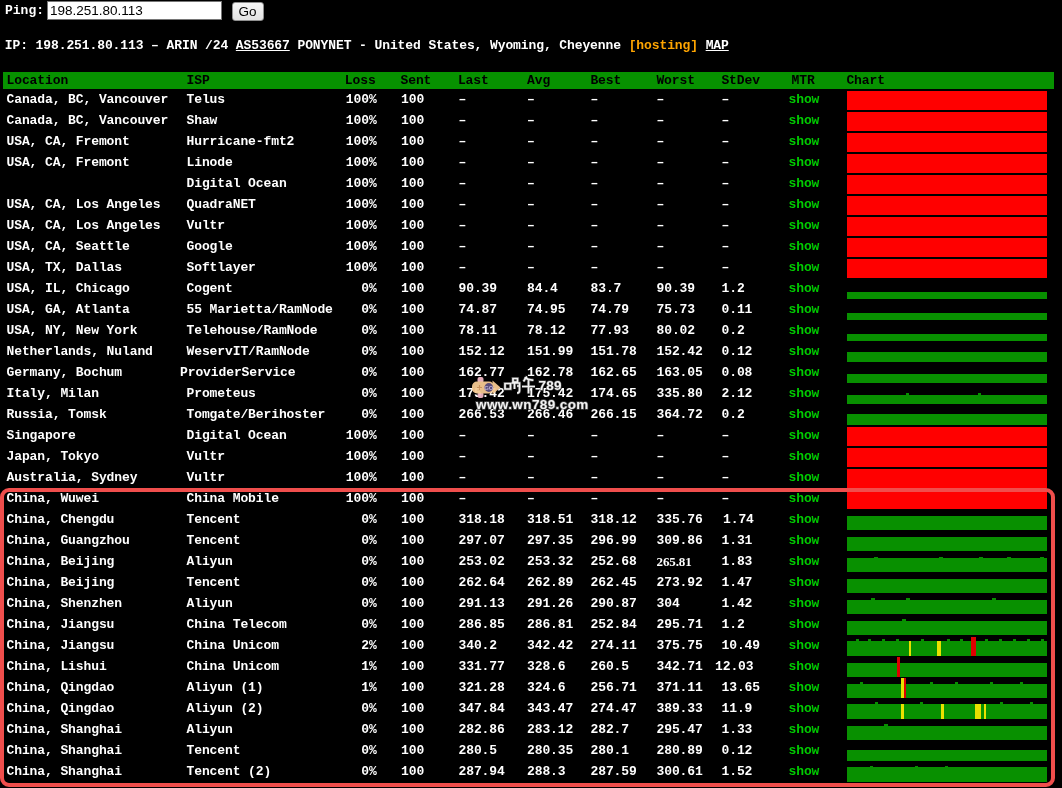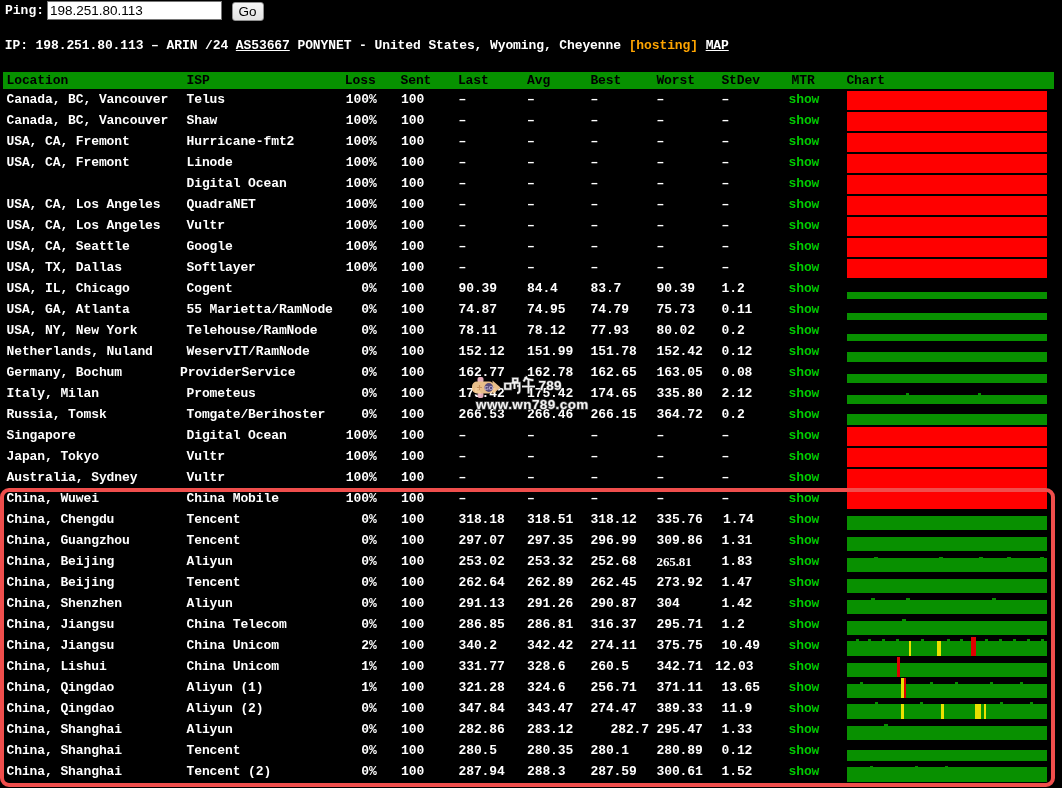--- a/index.html
+++ b/index.html
@@ -361,21 +361,21 @@
     <span class="bar" style="left:906.0px;top:5.0px;width:4px;height:2px;background:#089000;"></span>
     <span class="bar" style="left:992.0px;top:5.0px;width:4px;height:2px;background:#089000;"></span>
   </div>
 <div class="row" style="top:614.2px;">
     <span style="left:6.5px;">China, Jiangsu</span>
     <span style="left:186.5px;">China Telecom</span>
     <span style="left:330px;width:46.6px;text-align:right;">0%</span>
     <span style="left:401px;">100</span>
     <span style="left:458.5px;">286.85</span>
     <span style="left:527px;">286.81</span>
-    <span style="left:590.5px;">316.37</span>
+    <span style="left:590.5px;">252.84</span>
     <span style="left:656.5px;">295.71</span>
     <span style="left:721.5px;">1.2</span>
     <span style="left:788.5px;color:#00cc00;font-weight:bold;">show</span>
     <span class="bar" style="left:846.5px;top:6.4px;width:200.4px;height:14px;background:#089000;"></span>
     <span class="bar" style="left:902.0px;top:5.0px;width:4px;height:2px;background:#089000;"></span>
   </div>
 <div class="row" style="top:635.2px;">
     <span style="left:6.5px;">China, Jiangsu</span>
     <span style="left:186.5px;">China Unicom</span>
     <span style="left:330px;width:46.6px;text-align:right;">2%</span>
@@ -459,21 +459,21 @@
     <span class="bar" style="left:1000.0px;top:4.0px;width:3px;height:2px;background:#089000;"></span>
     <span class="bar" style="left:1030.0px;top:4.0px;width:3px;height:2px;background:#089000;"></span>
   </div>
 <div class="row" style="top:719.2px;">
     <span style="left:6.5px;">China, Shanghai</span>
     <span style="left:186.5px;">Aliyun</span>
     <span style="left:330px;width:46.6px;text-align:right;">0%</span>
     <span style="left:401px;">100</span>
     <span style="left:458.5px;">282.86</span>
     <span style="left:527px;">283.12</span>
-    <span style="left:590.5px;margin-left:20px;">282.7</span>
+    <span style="left:590.5px;">282.7</span>
     <span style="left:656.5px;">295.47</span>
     <span style="left:721.5px;">1.33</span>
     <span style="left:788.5px;color:#00cc00;font-weight:bold;">show</span>
     <span class="bar" style="left:846.5px;top:6.4px;width:200.4px;height:14px;background:#089000;"></span>
     <span class="bar" style="left:884.0px;top:5.0px;width:4px;height:2px;background:#089000;"></span>
   </div>
 <div class="row" style="top:740.2px;">
     <span style="left:6.5px;">China, Shanghai</span>
     <span style="left:186.5px;">Tencent</span>
     <span style="left:330px;width:46.6px;text-align:right;">0%</span>

